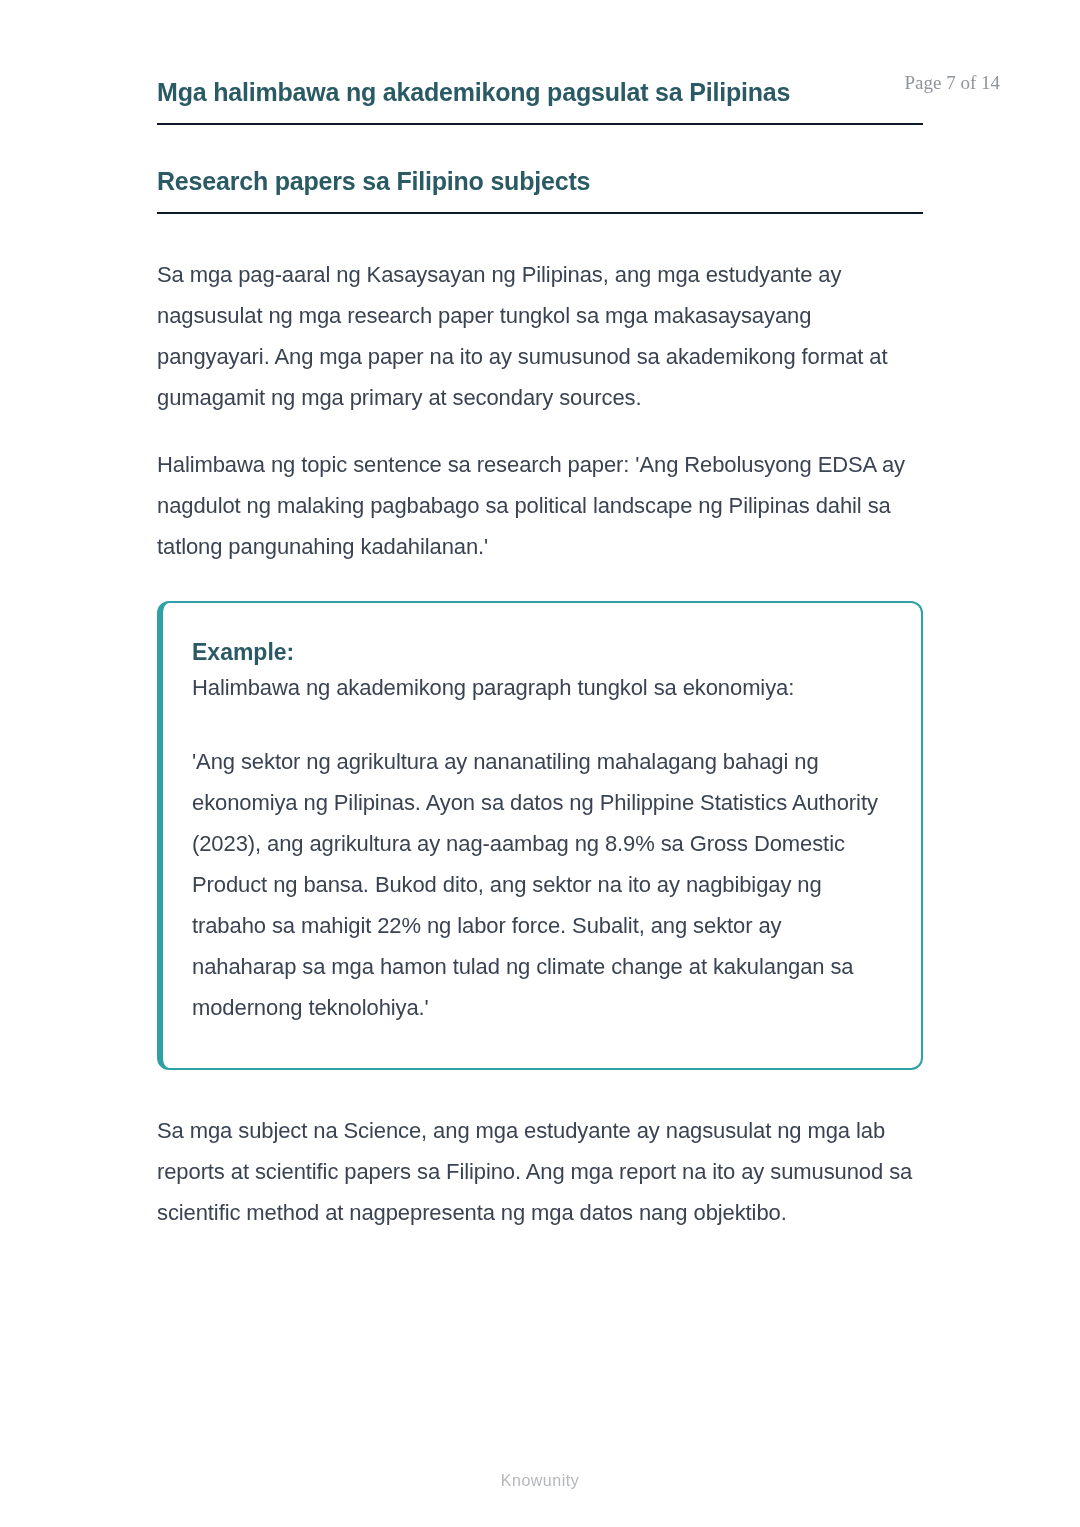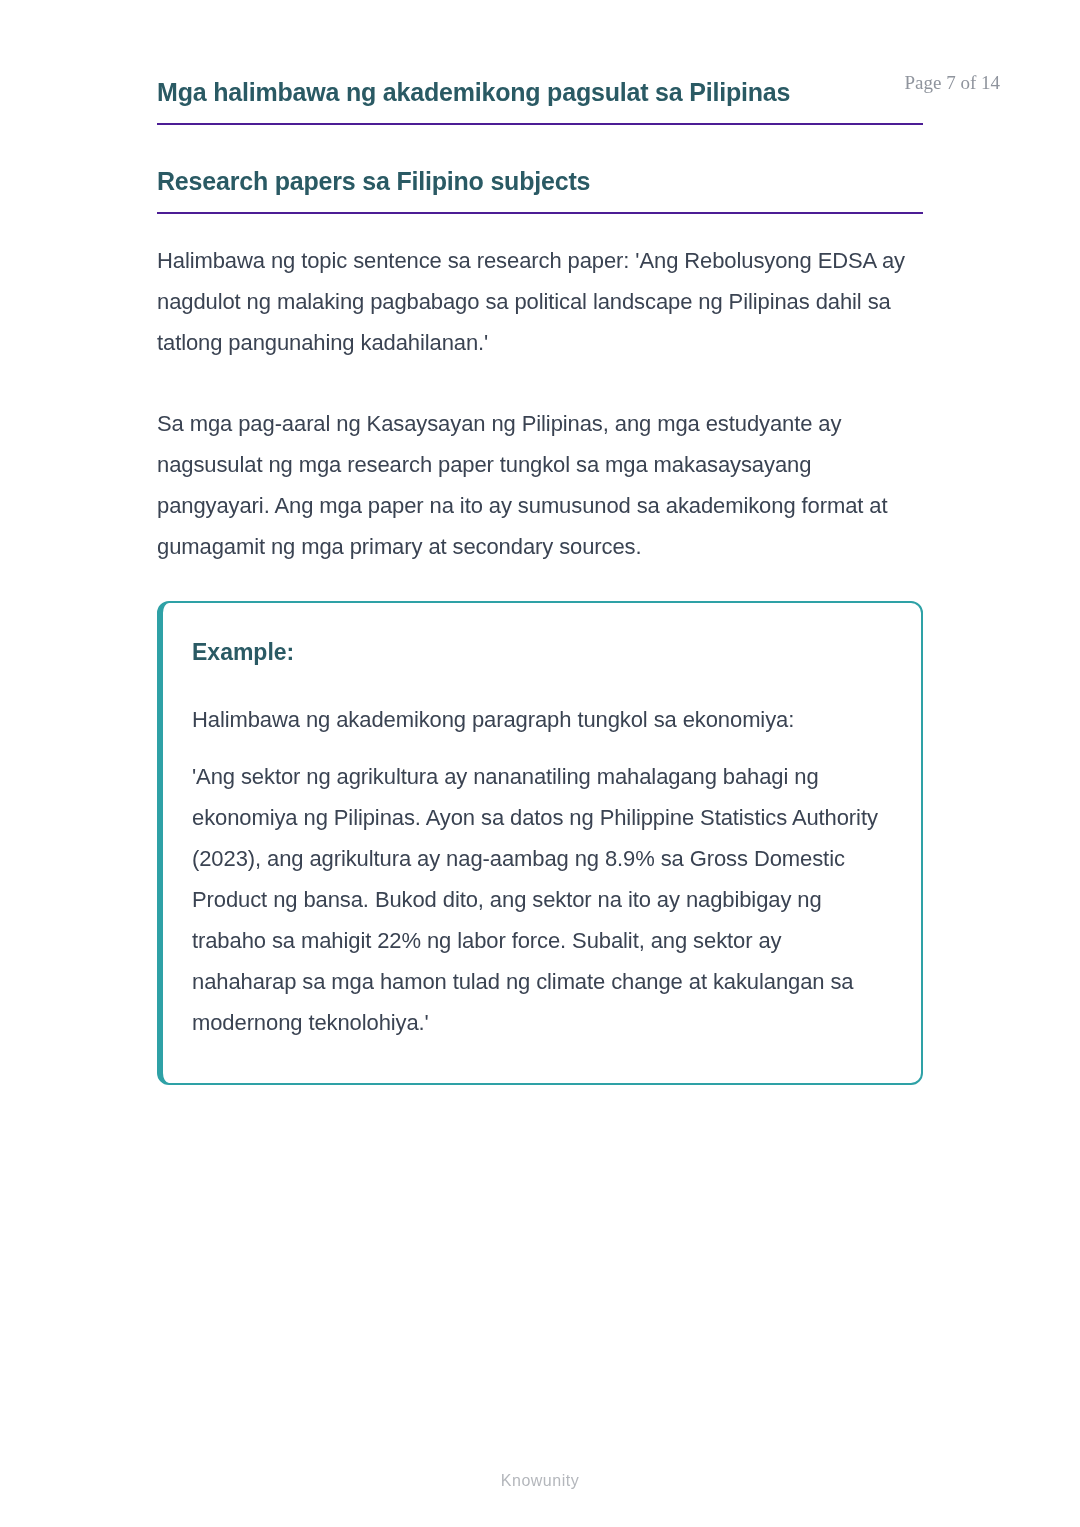--- a/index.html
+++ b/index.html
@@ -28,21 +28,21 @@
     top: 0;
   }
   .doc-heading {
     margin-top: 32px;
     font-size: 25px;
     font-weight: bold;
     color: #2a5a64;
     letter-spacing: -0.2px;
     line-height: 28px;
     padding-bottom: 17px;
-    border-bottom: 2px solid #4c1d95;
+    border-bottom: 2px solid #0f172a;
   }
   .doc-heading.first { margin-top: 78px; }
   .doc-heading.sub { margin-top: 42px; }
   .doc-heading.sub2 { margin-top: 46px; }
   p.body-text {
     font-size: 22px;
     line-height: 41px;
     color: #3a4352;
     letter-spacing: -0.1px;
   }
@@ -55,22 +55,22 @@
     border-left: 6px solid #2ea1a6;
     border-radius: 12px;
     padding: 34px 34px 40px 29px;
   }
   .example-label {
     font-size: 23px;
     font-weight: bold;
     color: #2a5a64;
     line-height: 30px;
   }
-  .example-intro { margin-top: 32px; }
-  .example-quote { margin-top: 16px; }
+  .example-intro { }
+  .example-quote { margin-top: 33px; }
   .footer-brand {
     position: absolute;
     left: 0;
     right: 0;
     top: 1472px;
     text-align: center;
     font-size: 16px;
     color: #b4b7bc;
     letter-spacing: 0.5px;
   }
@@ -79,27 +79,28 @@
 <body>
 
 <div class="page-indicator">Page 7 of 14</div>
 
 <div class="content">
 
   <h1 class="doc-heading first">Mga halimbawa ng akademikong pagsulat sa Pilipinas</h1>
 
   <h2 class="doc-heading sub">Research papers sa Filipino subjects</h2>
 
+  <p class="body-text para-1">Sa mga pag-aaral ng Kasaysayan ng Pilipinas, ang mga estudyante ay nagsusulat ng mga research paper tungkol sa mga makasaysayang pangyayari. Ang mga paper na ito ay sumusunod sa akademikong format at gumagamit ng mga primary at secondary sources.</p>
+
   <p class="body-text para-2">Halimbawa ng topic sentence sa research paper: 'Ang Rebolusyong EDSA ay nagdulot ng malaking pagbabago sa political landscape ng Pilipinas dahil sa tatlong pangunahing kadahilanan.'</p>
-
-  <p class="body-text para-1">Sa mga pag-aaral ng Kasaysayan ng Pilipinas, ang mga estudyante ay nagsusulat ng mga research paper tungkol sa mga makasaysayang pangyayari. Ang mga paper na ito ay sumusunod sa akademikong format at gumagamit ng mga primary at secondary sources.</p>
 
   <div class="example-box">
     <div class="example-label">Example:</div>
     <p class="body-text example-intro">Halimbawa ng akademikong paragraph tungkol sa ekonomiya:</p>
     <p class="body-text example-quote">'Ang sektor ng agrikultura ay nananatiling mahalagang bahagi ng ekonomiya ng Pilipinas. Ayon sa datos ng Philippine Statistics Authority (2023), ang agrikultura ay nag-aambag ng 8.9% sa Gross Domestic Product ng bansa. Bukod dito, ang sektor na ito ay nagbibigay ng trabaho sa mahigit 22% ng labor force. Subalit, ang sektor ay nahaharap sa mga hamon tulad ng climate change at kakulangan sa modernong teknolohiya.'</p>
   </div>
 
 
+  <p class="body-text para-3">Sa mga subject na Science, ang mga estudyante ay nagsusulat ng mga lab reports at scientific papers sa Filipino. Ang mga report na ito ay sumusunod sa scientific method at nagpepresenta ng mga datos nang objektibo.</p>
 
 </div>
 
 <div class="footer-brand">Knowunity</div>
 
 </body></html>

